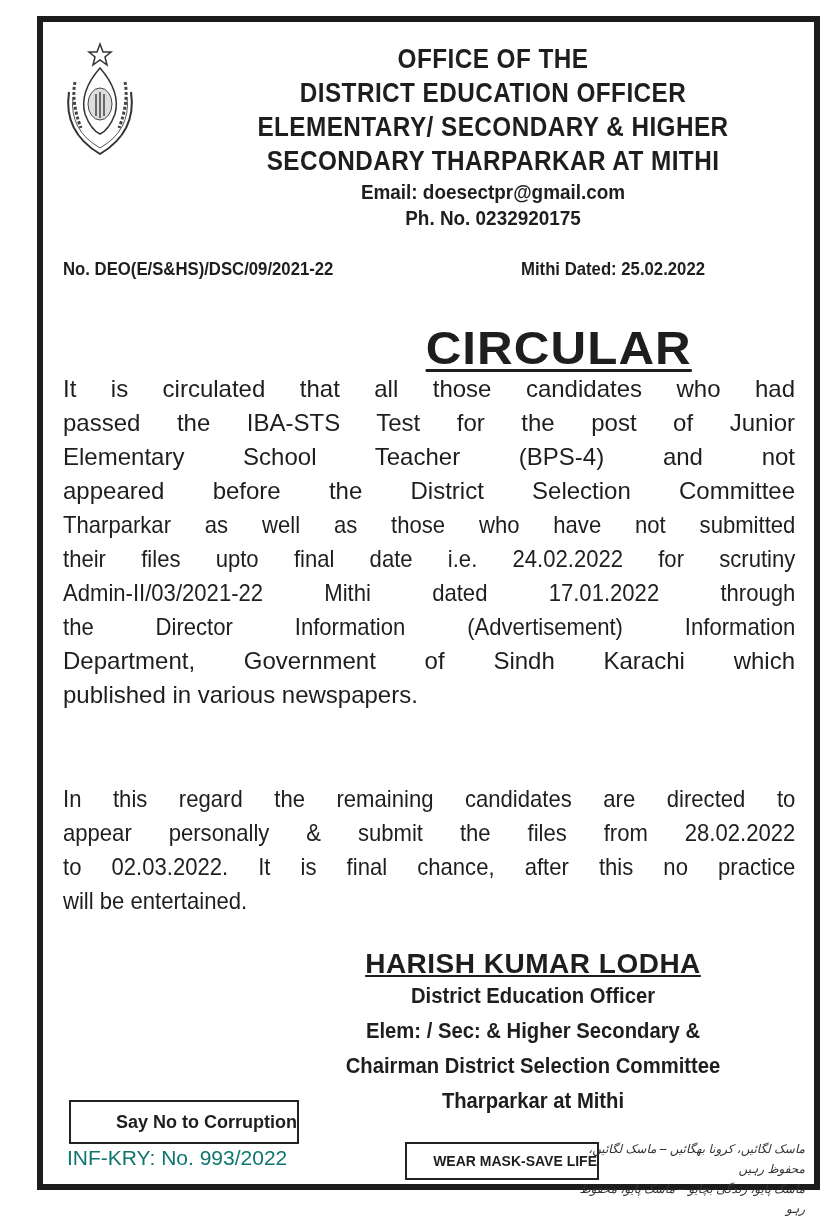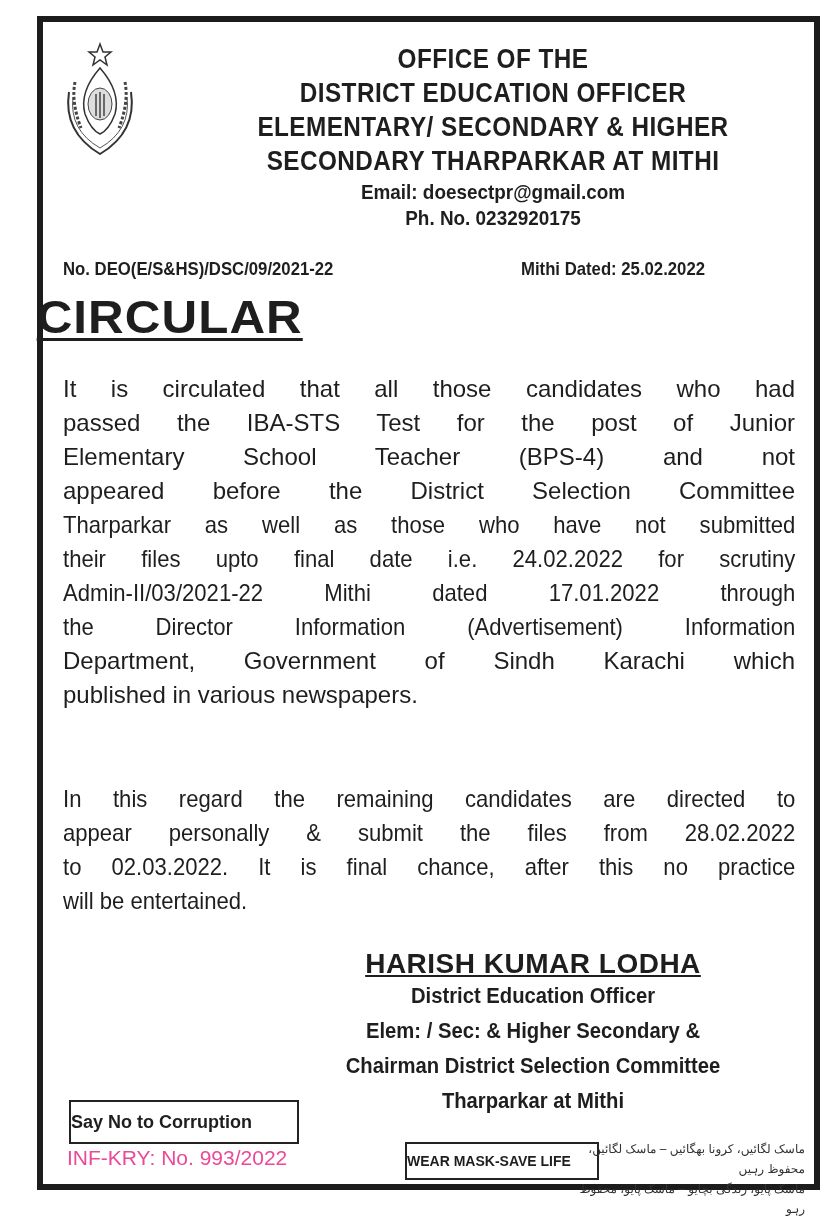--- a/index.html
+++ b/index.html
@@ -7,33 +7,33 @@
          font-family:"Liberation Sans", sans-serif; color:#1e1e1e; }
   .frame { position:absolute; left:37px; top:16px; width:771px; height:1162px;
            border:6px solid #1c1c1c; background:#fff; }
   .abs { position:absolute; white-space:nowrap; }
   .logo { position:absolute; left:18px; top:20px; width:78px; height:120px; }
   .hdr { position:absolute; left:140px; width:620px; text-align:center; font-weight:bold;
          transform:scaleX(0.9); transform-origin:center; }
   .hdr-big { font-size:27px; letter-spacing:0.5px; }
   .hdr-small { font-size:21px; }
   .ref { font-size:19px; font-weight:bold; transform:scaleX(0.88); transform-origin:left; }
-  .title { position:absolute; left:0; width:642px; text-align:left; top:267px; }
+  .title { position:absolute; left:0; width:642px; text-align:right; top:298px; }
   .title span { font-size:47px; font-weight:bold; letter-spacing:1px; text-decoration:underline;
                 text-decoration-thickness:3px; text-underline-offset:5px; display:inline-block;
                 transform:scaleX(1.05); }
   .body-text { position:absolute; left:20px; width:732px; font-size:24px; line-height:34px; }
   .line { display:block; white-space:nowrap; }
   .justify { text-align:justify; text-align-last:justify; }
   .condensed { transform:scaleX(0.92); transform-origin:left; width:796px; }
   .sig { position:absolute; left:225px; width:530px; text-align:center; font-weight:bold; }
   .sig-name { font-size:28px; letter-spacing:0.5px;text-decoration:underline; }
   .sig-line { font-size:22px; transform:scaleX(0.92); }
-  .boxed { position:absolute; border:2px solid #222; font-weight:bold; background:#fff; text-align:left; }
-  .urdu { position:absolute; font-size:12px; line-height:20px; direction:rtl; text-align:right; color:#333; }
+  .boxed { position:absolute; border:2px solid #222; font-weight:bold; background:#fff; text-align:right; }
+  .urdu { position:absolute; font-size:12px; line-height:20px; direction:rtl; text-align:right; color:#333;font-style:italic; }
 </style>
 </head>
 <body>
 
 <div class="frame">
 
   <svg class="logo" viewBox="0 0 78 120">
     <polygon points="39,2 42,10 50,10 44,15 46,23 39,18 32,23 34,15 28,10 36,10" fill="none" stroke="#333" stroke-width="1.5"></polygon>
     <path d="M8,50 Q2,90 39,112 Q76,90 70,50" fill="none" stroke="#333" stroke-width="2"></path>
     <path d="M12,55 Q8,88 39,106 Q70,88 66,55" fill="none" stroke="#555" stroke-width="1"></path>
@@ -80,21 +80,21 @@
   <div class="sig sig-name" style="top:926px;">HARISH KUMAR LODHA</div>
   <div class="sig sig-line" style="top:961px;">District Education Officer</div>
   <div class="sig sig-line" style="top:996px;">Elem: / Sec: &amp; Higher Secondary &amp;</div>
   <div class="sig sig-line" style="top:1031px;">Chairman District Selection Committee</div>
   <div class="sig sig-line" style="top:1066px;">Tharparkar at Mithi</div>
 
   <div class="boxed" style="left:26px; top:1078px; width:226px; height:40px; line-height:40px; font-size:18px;">
     <span>Say No to Corruption</span>
   </div>
 
-  <div class="abs" style="left:24px; top:1124px; font-size:21px; color:#ec4899;">INF-KRY: No. 993/2022</div>
+  <div class="abs" style="left:24px; top:1124px; font-size:21px; color:#0f766e;">INF-KRY: No. 993/2022</div>
 
   <div class="boxed" style="left:330px; top:1120px; width:190px; height:34px; line-height:34px; font-size:14px;margin-left:32px;">
     <span>WEAR MASK-SAVE LIFE</span>
   </div>
 
   <div class="urdu" style="left:527px; top:1117px; width:235px;">
     <div>ماسک لگائیں، کرونا بھگائیں – ماسک لگائیں، محفوظ رہیں</div>
     <div>ماسک پایو، زندگی بچایو – ماسک پایو، محفوظ رہو</div>
   </div>
 </div>

